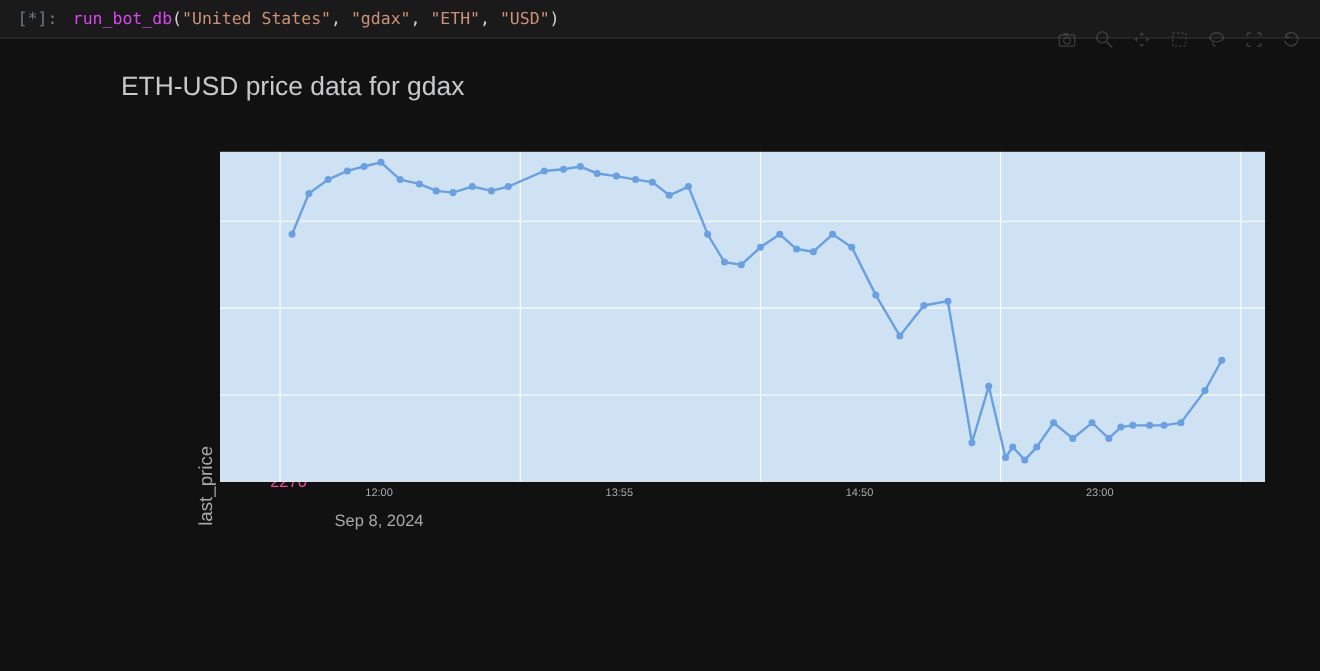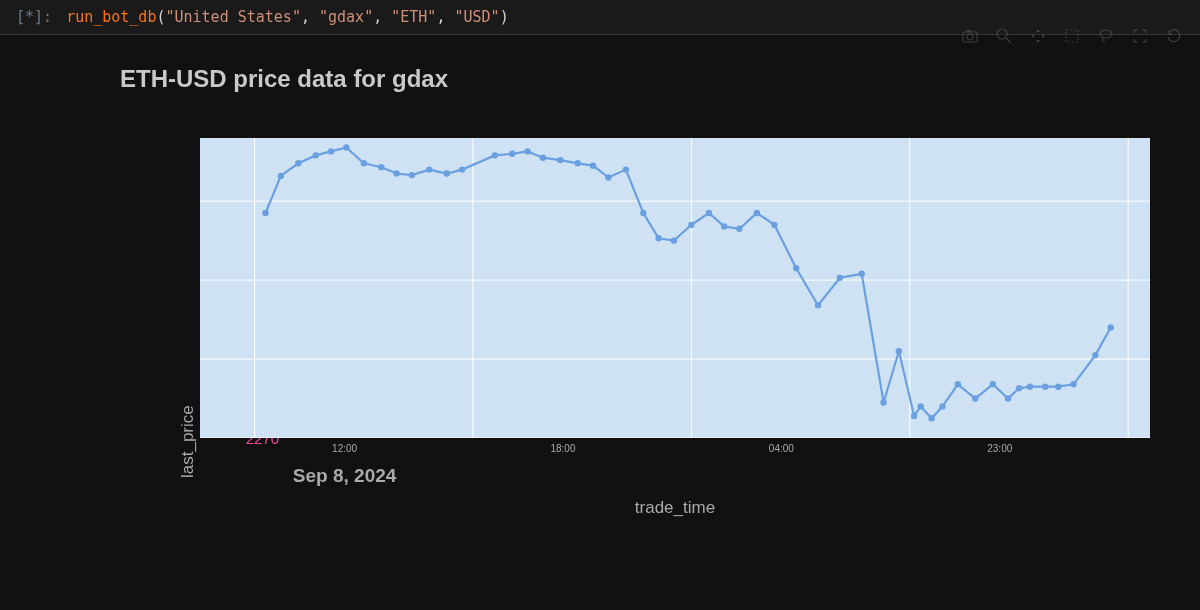--- a/index.html
+++ b/index.html
@@ -24,42 +24,42 @@
       padding: 4px 8px;
       white-space: pre;
     }
     .code {
       font-family: "Menlo", "Consolas", monospace;
       font-size: 15px;
       color: #d4d4d4;
       padding: 4px 6px;
       flex: 1;
     }
-    .code .fn { color: #f97316; }
+    .code .fn { color: #d946ef; }
     .code .str { color: #ce9178; }
     .code .punct { color: #d4d4d4; }
     .toolbar {
       position: absolute;
       top: 28px;
       right: 18px;
       display: flex;
       gap: 18px;
       color: #4a4a4a;
     }
     .toolbar-icon { width: 16px; height: 16px; opacity: 0.35; cursor: pointer; }
     .chart-wrap {
       padding: 30px 40px 0 90px;
       position: relative;
     }
     .chart-title {
       color: #c8c9cb;
       font-size: 24px;
-      font-weight: 700;
+      font-weight: 400;
       margin-bottom: 45px;
-      margin-left: 30px;
+      margin-left: 20px;
     }
     .plot-area {
       position: relative;
       margin-left: 110px;
       width: 950px;
       height: 300px;
       background: #cfe2f3;
     }
     .plot-area svg { position: absolute; top: 0; left: 0; }
     .ylabel {
@@ -101,24 +101,23 @@
     }
     .x-tick {
       position: absolute;
       color: #a8a9ab;
       font-size: 10px;
       transform: translateX(-50%);
     }
     .date-sub {
       position: absolute;
       color: #a8a9ab;
-      font-size: 19px;
+      font-size: 15px;
       transform: translateX(-50%);
       top: 22px;
-      font-weight: bold;
     }
     .plot-container { position: relative; }
   </style>
 </head>
 <body>
 
 <div class="code-cell">
   <span class="prompt">[*]:</span>
   <div class="code">
     <span class="fn">run_bot_db</span><span class="punct">(</span><span class="str">"United States"</span><span class="punct">, </span><span class="str">"gdax"</span><span class="punct">, </span><span class="str">"ETH"</span><span class="punct">, </span><span class="str">"USD"</span><span class="punct">)</span>
@@ -228,22 +227,21 @@
           <circle cx="845.172413793103" cy="248.68421052631578" r="3.2" fill="#6aa0e0"></circle>
           <circle cx="858.2758620689651" cy="248.68421052631578" r="3.2" fill="#6aa0e0"></circle>
           <circle cx="873.5632183908043" cy="246.31578947368277" r="3.2" fill="#6aa0e0"></circle>
           <circle cx="895.4022988505743" cy="217.10526315789474" r="3.2" fill="#6aa0e0"></circle>
           <circle cx="910.6896551724135" cy="189.4736842105263" r="3.2" fill="#6aa0e0"></circle>
         </svg>
     </div>
 
     <div class="x-ticks">
         <div class="x-tick" style="left: 54.5977px;">12:00</div>
-        <div class="x-tick" style="left: 272.989px;">18:00</div>
-        <div class="x-tick" style="left: 491.379px;">04:00</div>
+        <div class="x-tick" style="left: 272.989px;">13:55</div>
+        <div class="x-tick" style="left: 491.379px;">14:50</div>
         <div class="x-tick" style="left: 709.77px;">23:00</div>
         <div class="x-tick" style="left: 928.161px;">16:00</div>
         <div class="date-sub" style="left: 54.5977px;">Sep 8, 2024</div>
       </div>
   </div>
 
-  <div class="xlabel">trade_time</div>
 </div>
 
 </body></html>

